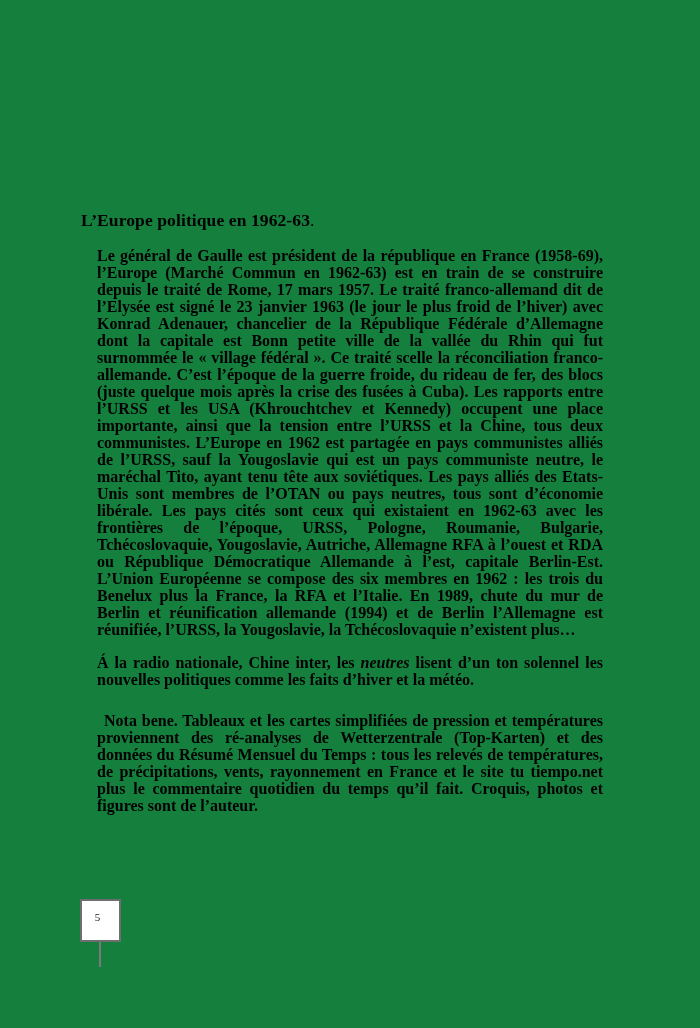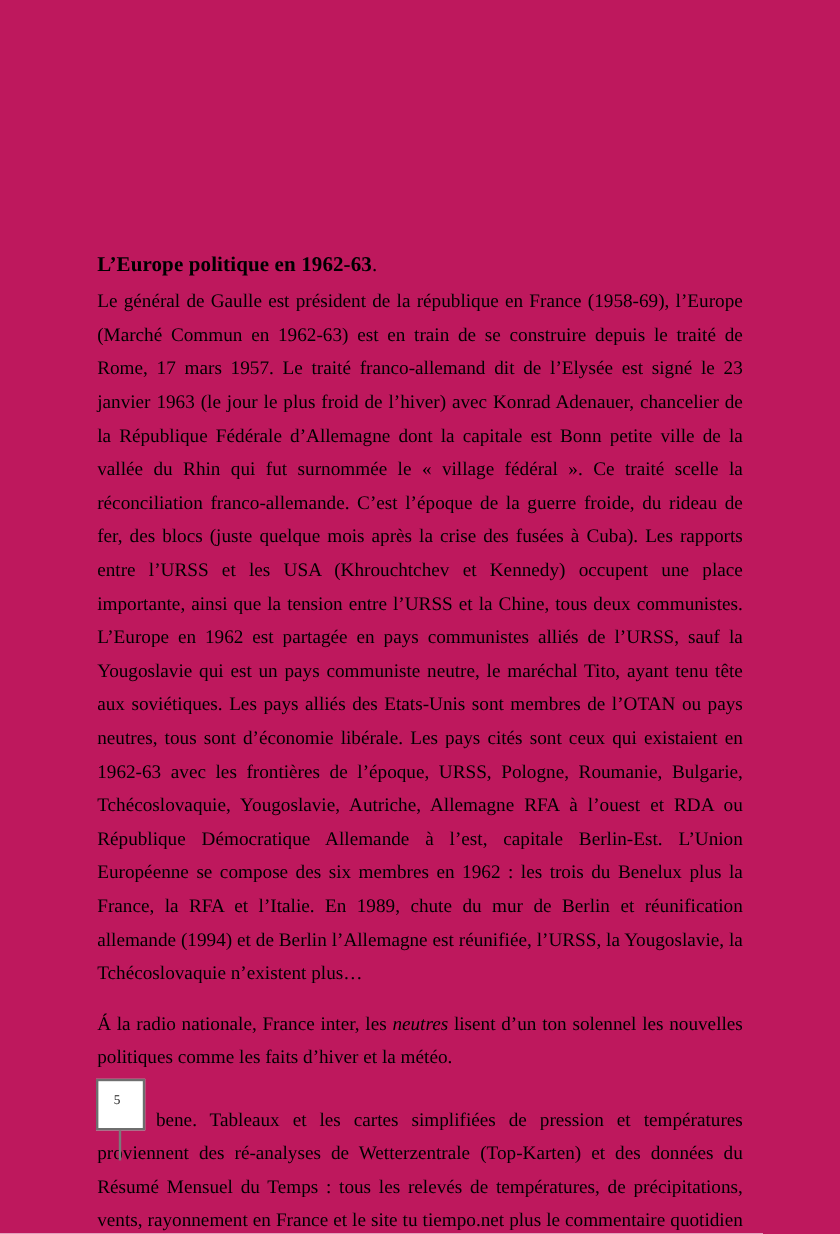--- a/index.html
+++ b/index.html
@@ -4,21 +4,21 @@
 <style>
   html, body {
     margin: 0;
     padding: 0;
     background: #ffffff;
   }
   .page {
     position: relative;
     width: 700px;
     height: 1028px;
-    background: #be185d;
+    background: #15803d;
     color: #000000;
     font-family: "Liberation Serif", serif;
     overflow: hidden;
   }
   .content {
     position: absolute;
     left: 81px;
     top: 209px;
     width: 538px;
   }
@@ -27,23 +27,24 @@
     font-weight: bold;
     line-height: 22px;
     margin: 0 0 7px 0;
     letter-spacing: 0.1px;
   }
   .doc-title .title-period {
     font-weight: normal;
   }
   .body-para {
     font-size: 16px;
-    line-height: 28px;
+    line-height: 17px;
     text-align: justify;
-    margin: 0;
+    margin: 16px;
+    font-weight: bold;
   }
   .body-para .italic {
     font-style: italic;
   }
   .gap-small { margin-top: 14px; }
   .gap-medium { margin-top: 24px; }
   .indented { text-indent: 7px; }
   .page-number-frame {
     position: absolute;
     left: 80px;
@@ -73,21 +74,21 @@
 </style>
 </head>
 <body>
 
 <div class="page">
   <div class="content">
     <h1 class="doc-title"><span>L’Europe politique en 1962-63</span><span class="title-period">.</span></h1>
 
     <p class="body-para"><span>Le général de Gaulle est président de la république en France (1958-69), l’Europe (Marché Commun en 1962-63) est en train de se construire depuis le traité de Rome, 17 mars 1957. Le traité franco-allemand dit de l’Elysée est signé le 23 janvier 1963 (le jour le plus froid de l’hiver) avec Konrad Adenauer, chancelier de la République Fédérale d’Allemagne dont la capitale est Bonn petite ville de la vallée du Rhin qui fut surnommée le «&nbsp;village fédéral&nbsp;». Ce traité scelle la réconciliation franco-allemande. C’est l’époque de la guerre froide, du rideau de fer, des blocs (juste quelque mois après la crise des fusées à Cuba). Les rapports entre l’URSS et les USA (Khrouchtchev et Kennedy) occupent une place importante, ainsi que la tension entre l’URSS et la Chine, tous deux communistes. L’Europe en 1962 est partagée en pays communistes alliés de l’URSS, sauf la Yougoslavie qui est un pays communiste neutre, le maréchal Tito, ayant tenu tête aux soviétiques. Les pays alliés des Etats-Unis sont membres de l’OTAN ou pays neutres, tous sont d’économie libérale. Les pays cités sont ceux qui existaient en 1962-63 avec les frontières de l’époque, URSS, Pologne, Roumanie, Bulgarie, Tchécoslovaquie, Yougoslavie, Autriche, Allemagne RFA à l’ouest et RDA ou République Démocratique Allemande à l’est, capitale Berlin-Est. L’Union Européenne se compose des six membres en 1962&nbsp;: les trois du Benelux plus la France, la RFA et l’Italie. En 1989, chute du mur de Berlin et réunification allemande (1994) et de Berlin l’Allemagne est réunifiée, l’URSS, la Yougoslavie, la Tchécoslovaquie n’existent plus…</span></p>
 
-    <p class="body-para gap-small"><span>Á la radio nationale, France inter, les </span><span class="italic">neutres</span><span> lisent d’un ton solennel les nouvelles politiques comme les faits d’hiver et la météo.</span></p>
+    <p class="body-para gap-small"><span>Á la radio nationale, Chine inter, les </span><span class="italic">neutres</span><span> lisent d’un ton solennel les nouvelles politiques comme les faits d’hiver et la météo.</span></p>
 
     <p class="body-para gap-medium indented"><span>Nota bene. Tableaux et les cartes simplifiées de pression et températures proviennent des ré-analyses de Wetterzentrale (Top-Karten) et des données du Résumé Mensuel du Temps&nbsp;: tous les relevés de températures, de précipitations, vents, rayonnement en France et le site tu tiempo.net plus le commentaire quotidien du temps qu’il fait. Croquis, photos et figures sont de l’auteur.</span></p>
   </div>
 
   <div class="page-number-frame">
     <span>5</span>
   </div>
   <div class="frame-stem"></div>
 </div>
 

